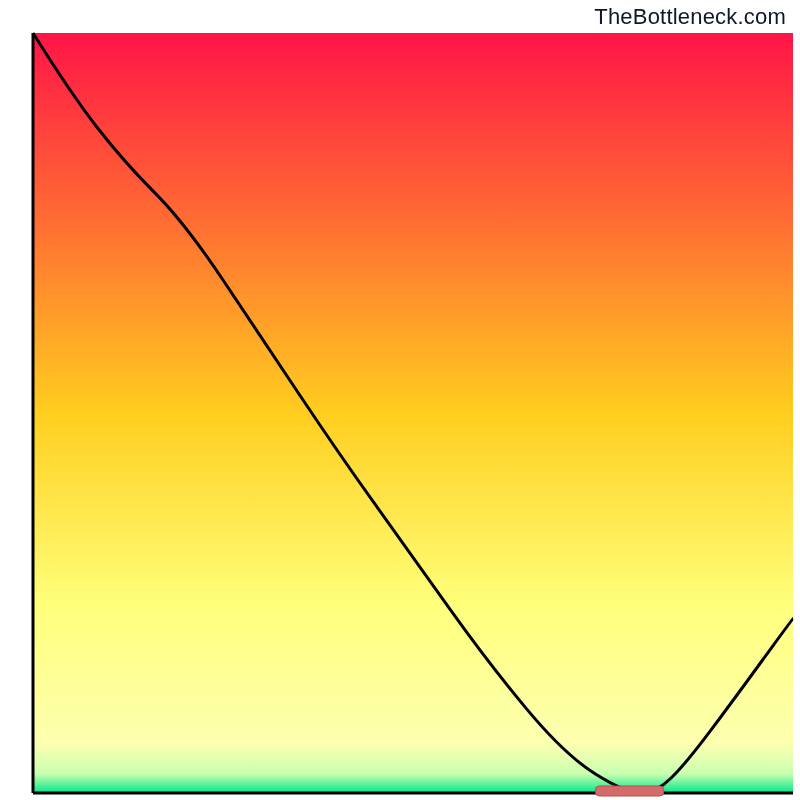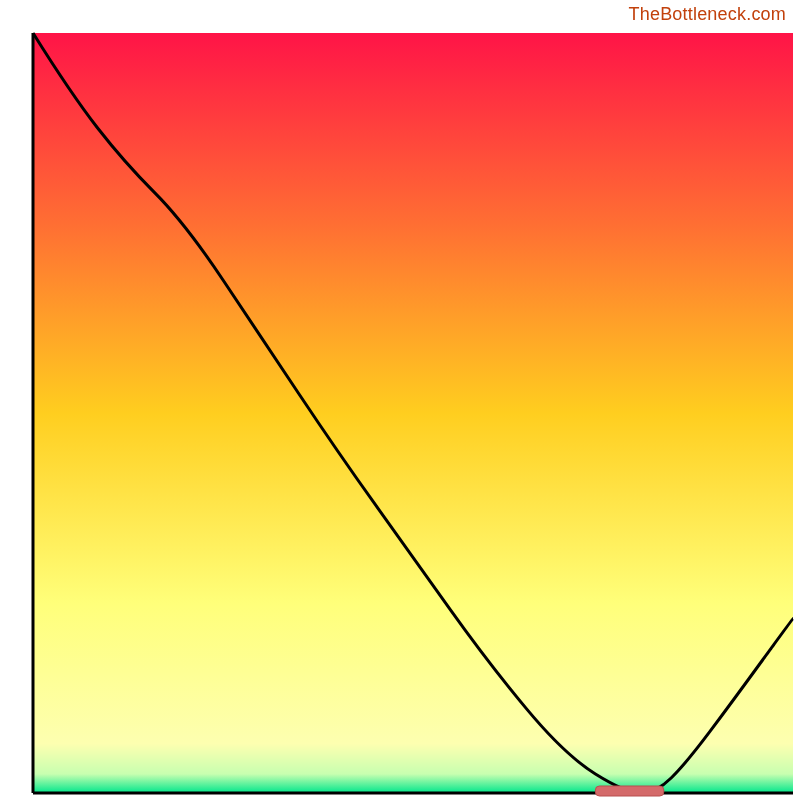--- a/index.html
+++ b/index.html
@@ -12,22 +12,22 @@
   }
   .wrap {
     position: relative;
     width: 800px;
     height: 800px;
   }
   .attribution {
     position: absolute;
     top: 4px;
     right: 14px;
-    color: #c2410c;
-    font-size: 18px;
+    color: #0f172a;
+    font-size: 22px;
     font-weight: 400;
     letter-spacing: 0.2px;
   }
   svg.chart {
     position: absolute;
     left: 0;
     top: 0;
     width: 800px;
     height: 800px;
   }

